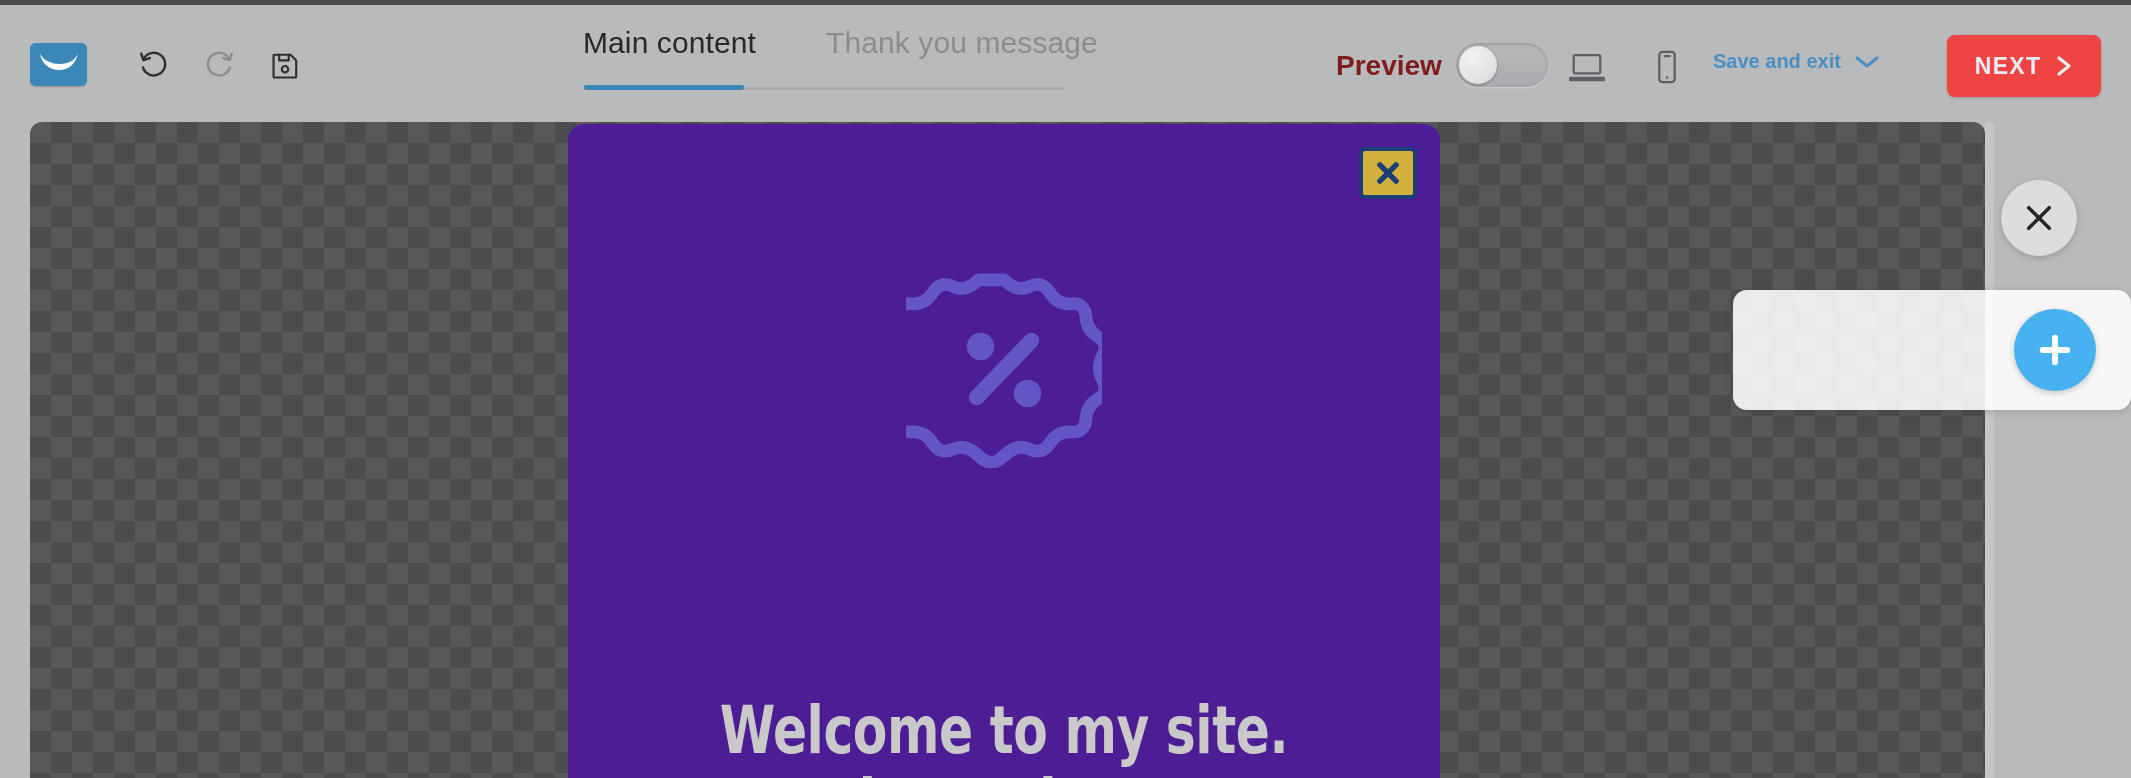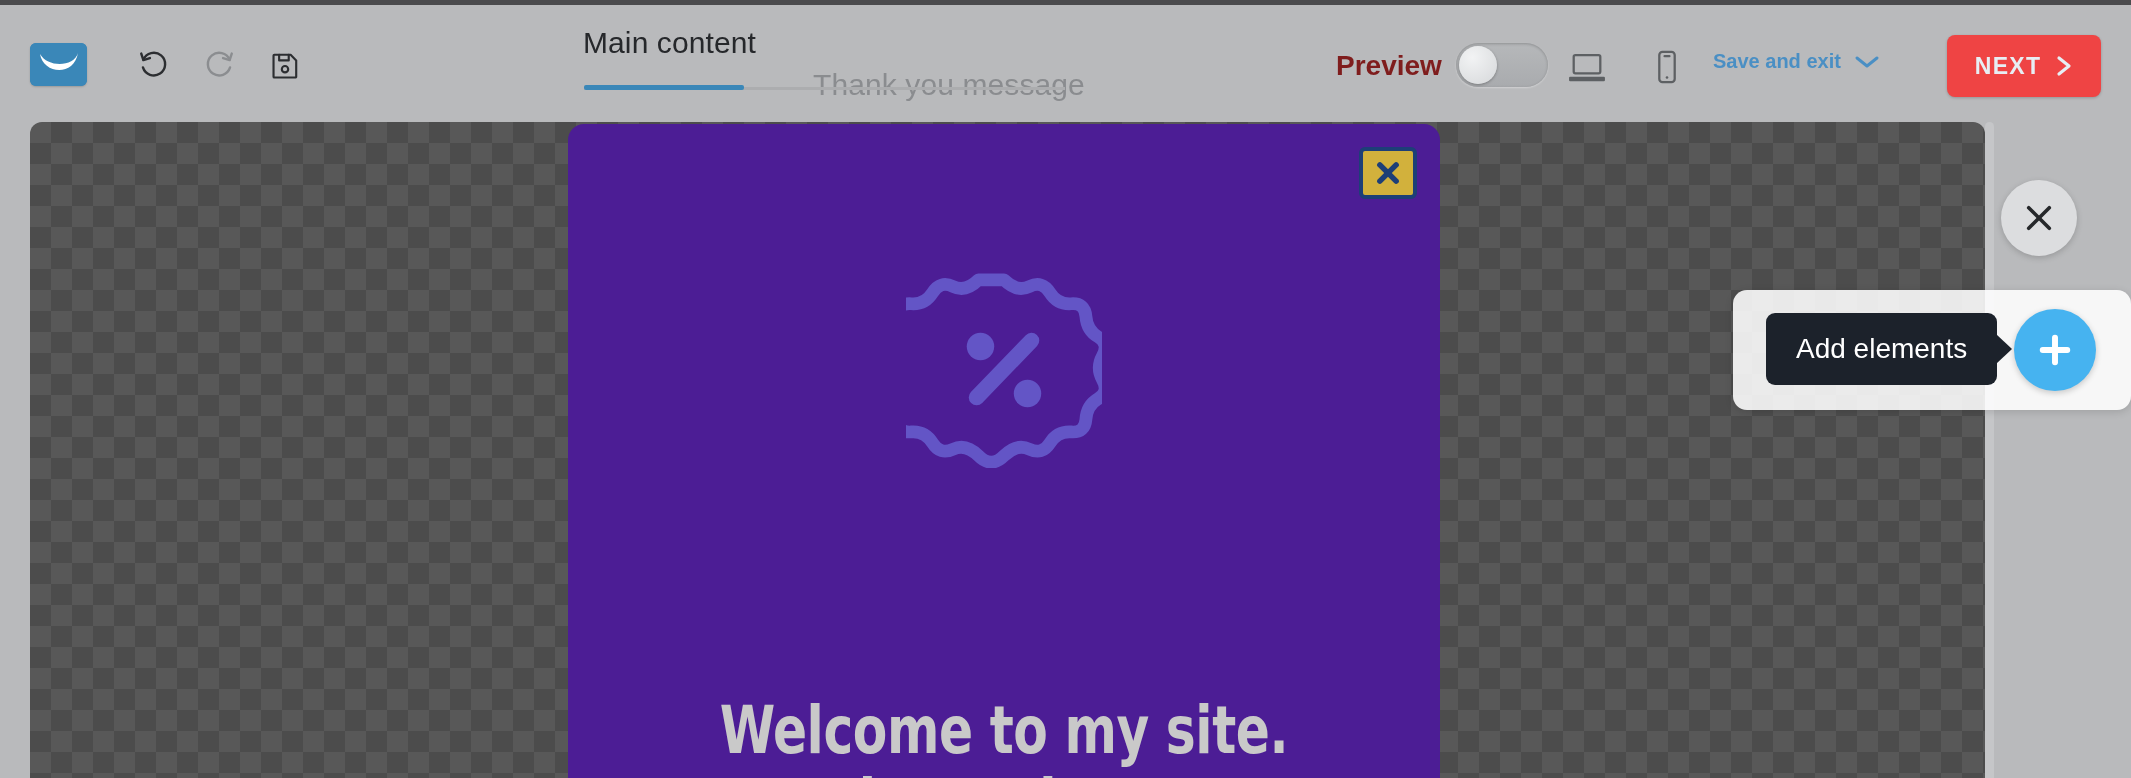--- a/index.html
+++ b/index.html
@@ -43,21 +43,21 @@
 
   
   .tabs { position: absolute; left: 583px; top: 10px; height: 110px; }
   .tab {
     position: absolute; top: 8px;
     font-size: 30px; letter-spacing: .1px;
     white-space: nowrap; cursor: pointer;
     line-height: 40px;
   }
   .tab.active { left: 0; color: #26282b; }
-  .tab.inactive { left: 230px; color: #8a8c8f; margin-top: 42px; }
+  .tab.inactive { left: 243px; color: #8a8c8f; }
   .tab-rail {
     position: absolute; left: 1px; top: 72px;
     width: 481px; height: 3px; background: #acadaf;
   }
   .tab-underline {
     position: absolute; left: 1px; top: 70px;
     width: 160px; height: 5px; background: #3a87b8; border-radius: 2px;
   }
 
   
@@ -295,23 +295,20 @@
 
   <div class="close-circle">
     <svg width="38" height="38" viewBox="0 0 24 24" fill="none" stroke="#26282b" stroke-width="2.3" stroke-linecap="round">
       <line x1="5.5" y1="5.5" x2="18.5" y2="18.5"></line>
       <line x1="18.5" y1="5.5" x2="5.5" y2="18.5"></line>
     </svg>
   </div>
 
   <div class="add-panel"></div>
 
-  <div class="tooltip">
-    <span>Add elements</span>
-  </div>
 
   <button class="add-btn">
     <svg width="42" height="42" viewBox="0 0 24 24" fill="none" stroke="#ffffff" stroke-width="3.4" stroke-linecap="round">
       <line x1="12" y1="5" x2="12" y2="19"></line>
       <line x1="5" y1="12" x2="19" y2="12"></line>
     </svg>
   </button>
 
 </div>
 

